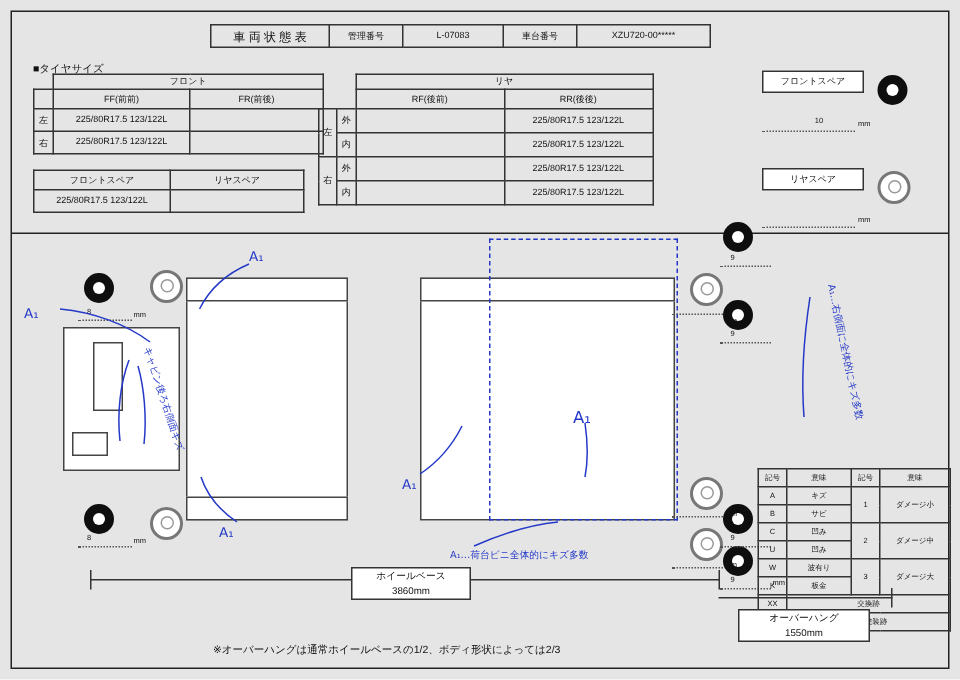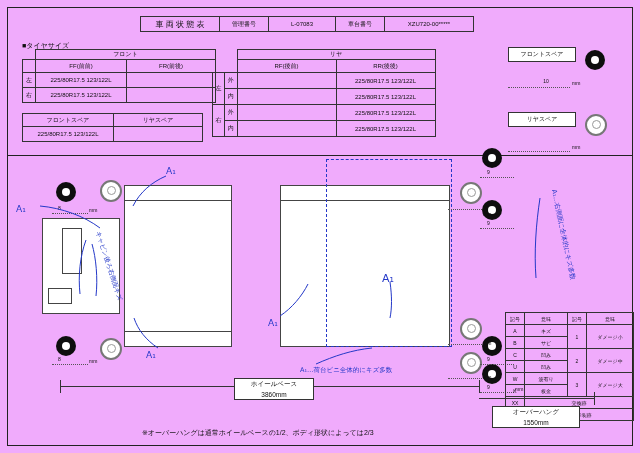--- a/index.html
+++ b/index.html
@@ -1,17 +1,17 @@
 <!DOCTYPE html>
 <html><head>
 <meta charset="utf-8">
 <style>
   html,body{margin:0;padding:0;background:#ffffff;}
   body{width:640px;height:453px;font-family:"Liberation Sans","DejaVu Sans",sans-serif;color:#111;}
-  #sheet{position:relative;width:640px;height:453px;overflow:hidden;background:#f0abfc;}
+  #sheet{position:relative;width:640px;height:453px;overflow:hidden;background:#e5e5e5;}
   .frame{position:absolute;left:7px;top:7px;width:626px;height:439px;border:1px solid #222;box-sizing:border-box;}
   .tbl{border-collapse:collapse;}
   .tbl td,.tbl th{border:1px solid #333;font-size:6px;padding:0;text-align:center;vertical-align:middle;font-weight:normal;}
   .abs{position:absolute;}
   .tiny{font-size:5px;}
   .dotline{border-bottom:1px dotted #555;}
   
   #hdr{left:140px;top:16px;}
   #hdr td{height:14px;}
   

